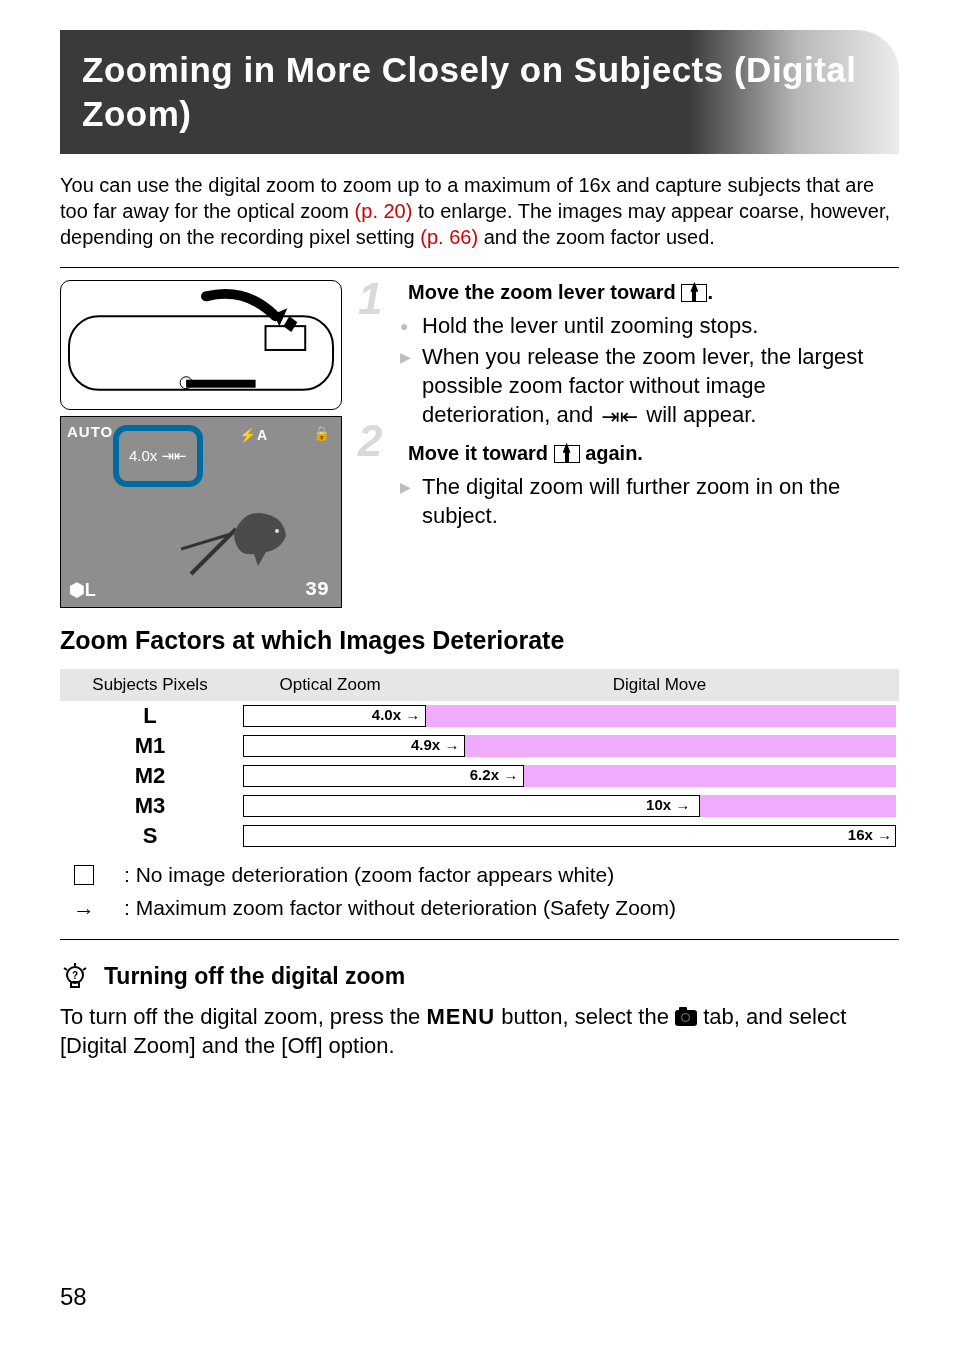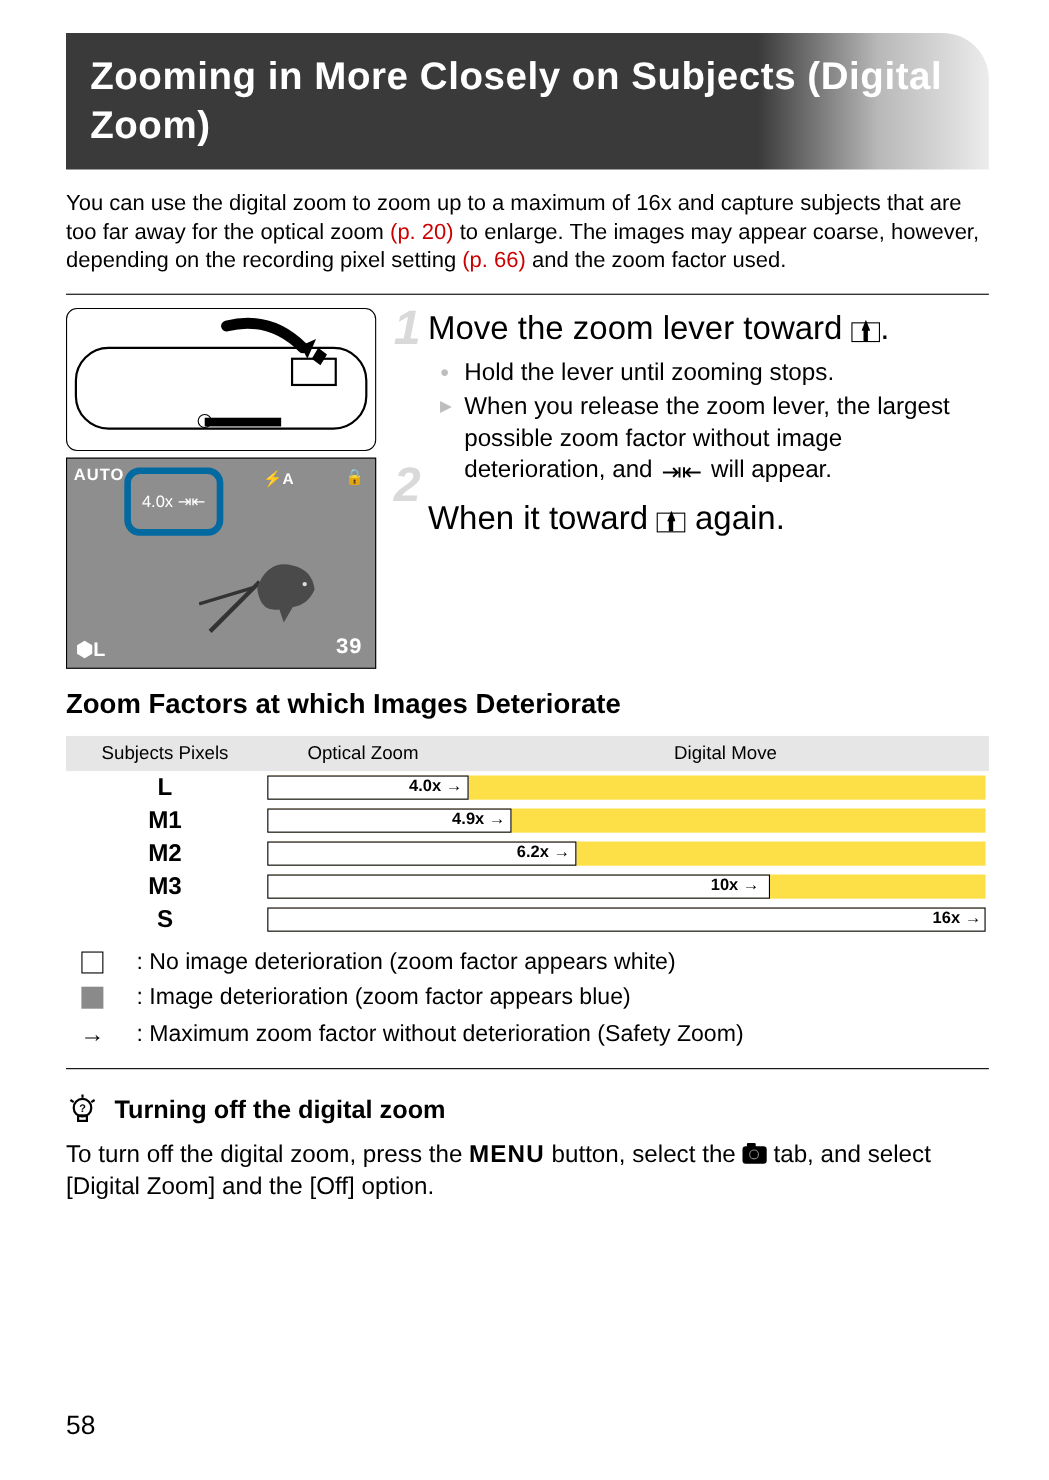--- a/index.html
+++ b/index.html
@@ -128,23 +128,23 @@
   .step-num {
     position: absolute;
     font-size: 44px;
     font-weight: 900;
     color: #d9d9d9;
     font-style: italic;
   }
   .step-num.n1 { top: -6px; left: 298px; }
   .step-num.n2 { top: 136px; left: 298px; }
   .step-heading {
-    font-size: 30px;
-    font-weight: normal;
-    margin-left: 37px;
+    font-size: 20px;
+    font-weight: bold;
+    margin-left: 56px;
     margin-bottom: 6px;
     line-height: 1.25;
   }
   .step-bullets {
     list-style: none;
     margin-left: 48px;
   }
   .step-bullets li {
     font-size: 22px;
     line-height: 1.32;
@@ -196,21 +196,21 @@
   }
   .bar-cell {
     position: relative;
     height: 26px;
     padding: 2px 0;
   }
   .bar-track {
     position: relative;
     width: 100%;
     height: 22px;
-    background: #fde047;
+    background: #f0abfc;
   }
   .bar-white {
     position: absolute;
     left: 0; top: 0; bottom: 0;
     background: #fff;
     border: 1px solid #000;
   }
   .bar-label {
     position: absolute;
     top: 1px;
@@ -373,22 +373,25 @@
         <span>Move the zoom lever toward </span><span class="icon-tele"></span><span>.</span>
       </h3>
       <ul class="step-bullets">
         <li class="bullet-dot">Hold the lever until zooming stops.</li>
         <li class="bullet-tri">
           <span>When you release the zoom lever, the largest possible zoom factor without image deterioration, and </span><span class="inline-icon">⇥⇤</span><span> will appear.</span>
         </li>
       </ul>
 
       <h3 class="step-heading" style="margin-top:10px">
-        <span>When it toward </span><span class="icon-tele"></span><span> again.</span>
+        <span>Move it toward </span><span class="icon-tele"></span><span> again.</span>
       </h3>
+      <ul class="step-bullets">
+        <li class="bullet-tri">The digital zoom will further zoom in on the subject.</li>
+      </ul>
     </div>
   </div>
 </div>
 
 <h2 class="section-h">Zoom Factors at which Images Deteriorate</h2>
 
 <table class="zoom-table">
   <thead>
     <tr>
       <th>Subjects Pixels</th>
@@ -447,26 +450,20 @@
 
 <div class="legend">
   <div class="legend-row">
     <span class="legend-swatch">
         <span class="sw-white"></span>
       </span>
     <span>: No image deterioration (zoom factor appears white)</span>
   </div>
   <div class="legend-row">
     <span class="legend-swatch">
-        <span class="sw-gray"></span>
-      </span>
-    <span>: Image deterioration (zoom factor appears blue)</span>
-  </div>
-  <div class="legend-row">
-    <span class="legend-swatch">
         <span class="sw-arrow">→</span>
       </span>
     <span>: Maximum zoom factor without deterioration (Safety Zoom)</span>
   </div>
 </div>
 
 <hr class="thin" style="margin-top:18px">
 
 <div class="tip-box">
   <span class="tip-icon">

